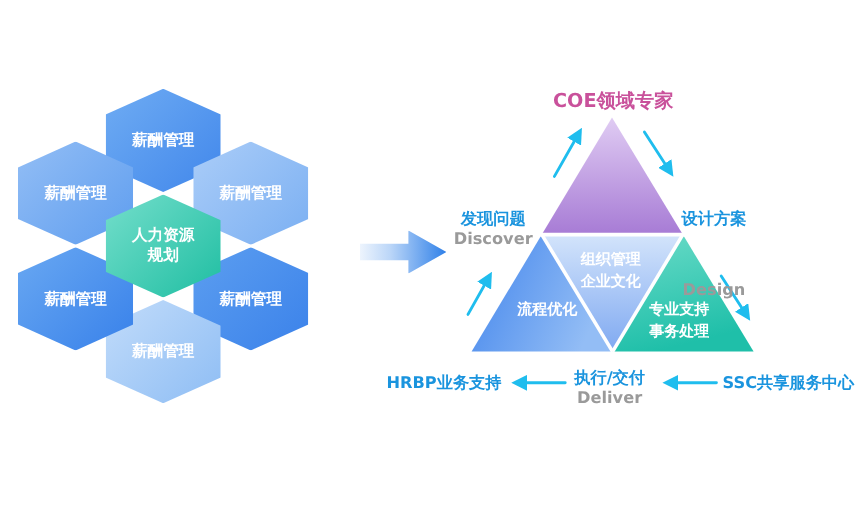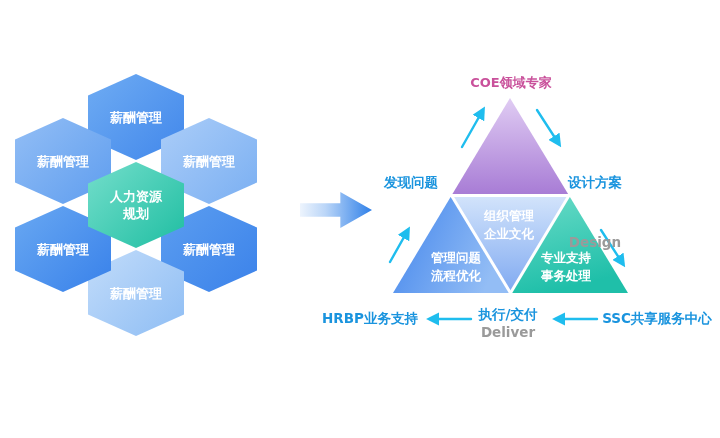--- a/index.html
+++ b/index.html
@@ -27,21 +27,21 @@
     position:absolute;left:300px;top:192px;width:72px;height:36px;
     clip-path:polygon(0% 31%,56% 31%,56% 0%,100% 50%,56% 100%,56% 69%,0% 69%);
     background:linear-gradient(90deg,#EDF4FD 0%,#BBD6F8 35%,#2F80E8 100%);
   }
   
   .overlay{position:absolute;left:0;top:0;width:720px;height:438px;}
   
   .lbl{position:absolute;text-align:center;white-space:nowrap;}
   .zh-blue{color:#1A94DE;font-weight:bold;font-size:13.5px;}
   .en-gray{color:#9A9A9A;font-weight:bold;font-size:13.5px;}
-  .zh-pink{color:#C9519B;font-weight:bold;font-size:13px;}
+  .zh-pink{color:#C9519B;font-weight:bold;font-size:16px;}
   .tri-txt{
     position:absolute;color:#ffffff;font-size:12.5px;font-weight:bold;
     text-align:center;line-height:18px;width:120px;
   }
   .tri-txt span{display:block;}
 </style>
 </head>
 <body>
 
 <div class="canvas">
@@ -115,31 +115,31 @@
       <line x1="471" y1="319" x2="430" y2="319" marker-end="url(#cyanHead)"></line>
       <line x1="597" y1="319" x2="556" y2="319" marker-end="url(#cyanHead)"></line>
     </g>
   </svg>
 
   <div class="tri-txt" style="left:449px;top:207px;">
     <span>组织管理</span>
     <span>企业文化</span>
   </div>
   <div class="tri-txt" style="left:396px;top:249px;">
-    <span>管理问题</span>
     <span>流程优化</span>
   </div>
   <div class="tri-txt" style="left:506px;top:249px;">
     <span>专业支持</span>
     <span>事务处理</span>
   </div>
 
   <div class="lbl zh-pink" style="left:411px;top:74px;width:200px;">COE领域专家</div>
 
   <div class="lbl zh-blue" style="left:351px;top:174px;width:120px;">发现问题</div>
+  <div class="lbl en-gray" style="left:351px;top:191px;width:120px;">Discover</div>
 
   <div class="lbl zh-blue" style="left:535px;top:174px;width:120px;">设计方案</div>
   <div class="lbl en-gray" style="left:535px;top:191px;width:120px;margin-top:43px;">Design</div>
 
   <div class="lbl zh-blue" style="left:300px;top:310px;width:140px;">HRBP业务支持</div>
 
   <div class="lbl zh-blue" style="left:448px;top:306px;width:120px;">执行/交付</div>
   <div class="lbl en-gray" style="left:448px;top:324px;width:120px;">Deliver</div>
 
   <div class="lbl zh-blue" style="left:577px;top:310px;width:160px;">SSC共享服务中心</div>

